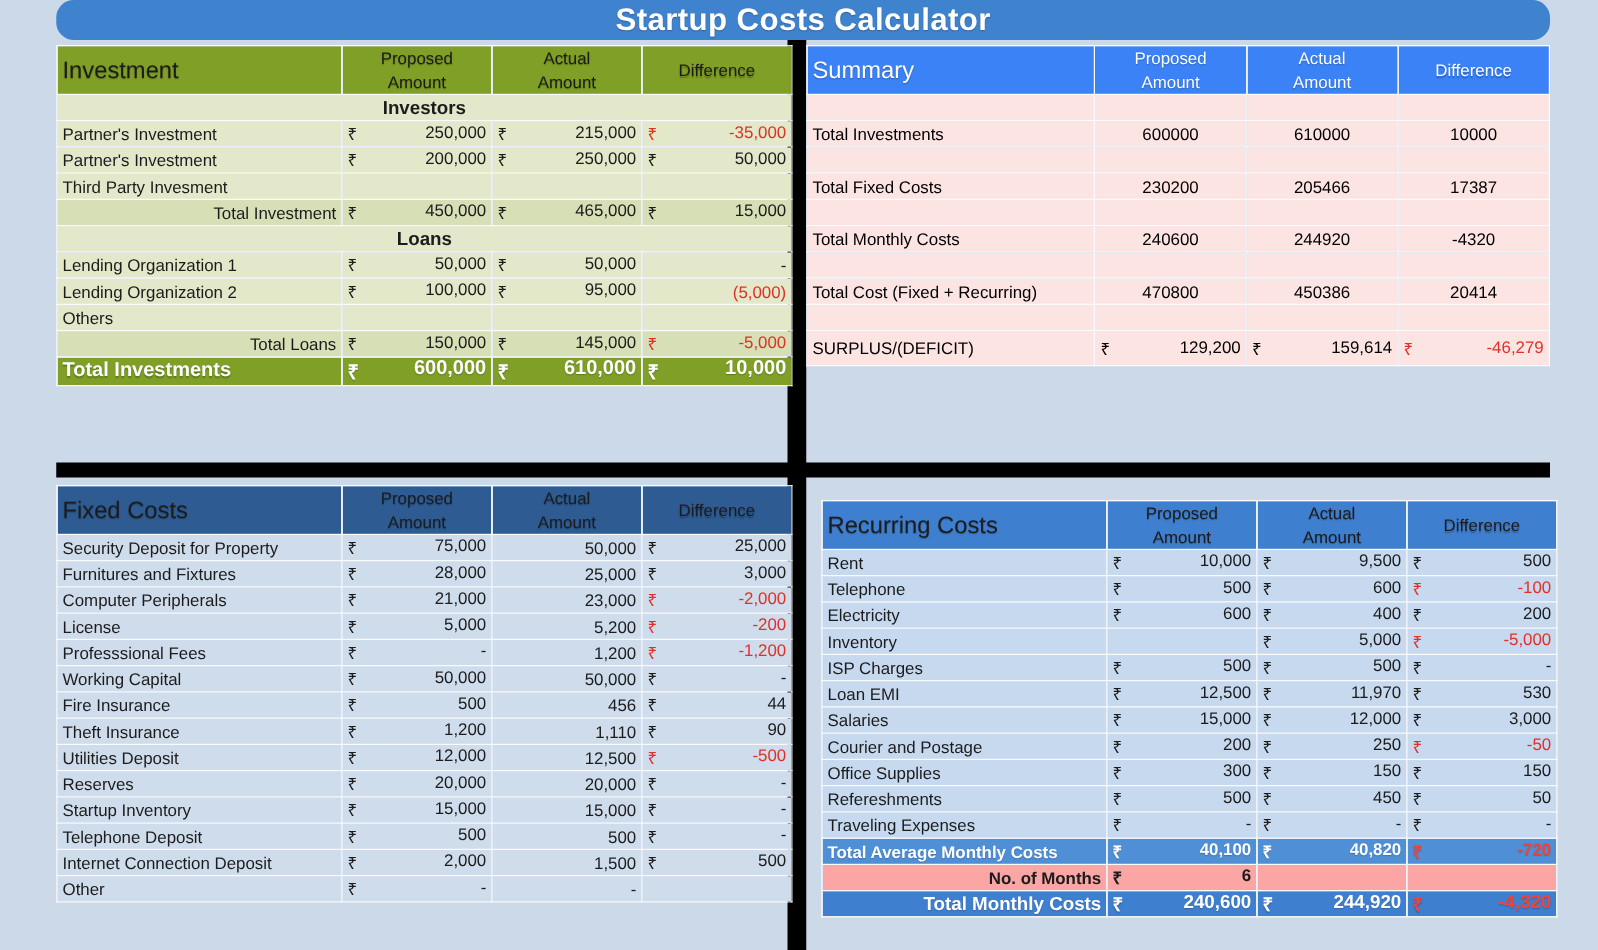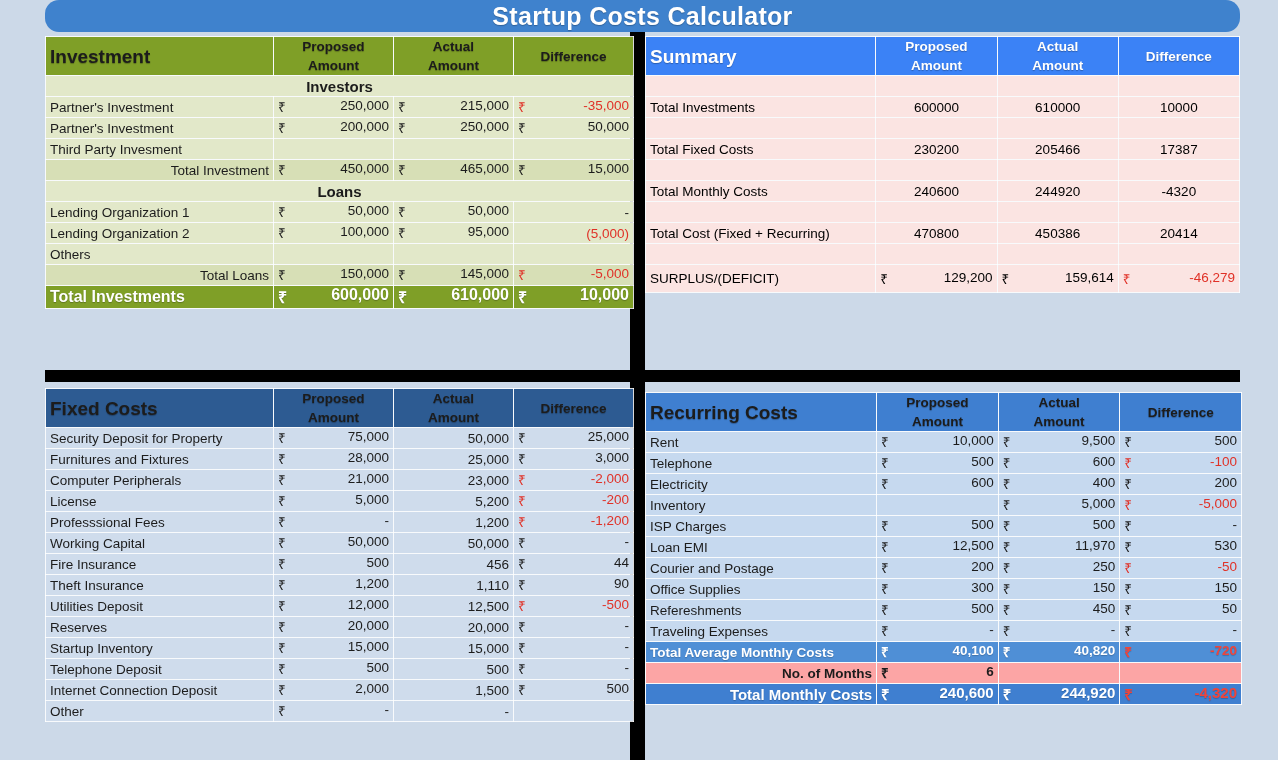--- a/index.html
+++ b/index.html
@@ -37,21 +37,21 @@
   .c-diff{ width:120px; }
 
   .cur{ display:inline-block; width:14px; text-align:left; }
   .num{ float:right; }
   .neg{ color:#e03127; }
   .right{ text-align:right; }
   .center{ text-align:center; }
 
   
   .hdr td{
-    font-weight:bold; font-size:17px; color:#ffffff; height:54px;
+    font-weight:normal; font-size:17px; color:#ffffff; height:54px;
     text-shadow:0 1px 1px rgba(0,0,0,.28);
     vertical-align:middle; line-height:19px;
     border:1px solid #ffffff;
   }
   .hdr td.c-label{ font-size:19px; }
   .hdr .stack{ display:block; text-align:center; }
 
   .green .hdr td{ background:#7f9f27; }
   .green td{ background:#e2e8c9; color:#1c1c1c; }
   .green .section td{ background:#e2e8c9; font-weight:bold; font-size:15px; text-align:center; }
@@ -387,21 +387,21 @@
             <td class="c-amt"><span class="cur">₹</span><span class="num">-</span></td>
             <td class="c-amt">
               <span class="num">-</span>
             </td>
             <td class="c-diff"></td>
           </tr>
         </tbody>
     </table>
   </div>
 
-  <div class="panel blue2" id="p-recur" style="left:645px; top:392px; width:597px;">
+  <div class="panel blue2" id="p-recur" style="left:645px; top:400px; width:597px;padding-left:12px;">
     <table class="grid">
         <colgroup>
           <col class="c-label">
           <col class="c-amt">
           <col class="c-amt">
           <col class="c-diff">
         </colgroup>
       <tbody id="recur-body">
           <tr class="hdr">
             <td class="c-label">Recurring Costs</td>
@@ -445,20 +445,26 @@
             <td class="c-amt"><span class="cur">₹</span><span class="num">500</span></td>
             <td class="c-diff"><span class="cur">₹</span><span class="num">-</span></td>
           </tr>
           <tr>
             <td class="c-label">Loan EMI</td>
             <td class="c-amt"><span class="cur">₹</span><span class="num">12,500</span></td>
             <td class="c-amt"><span class="cur">₹</span><span class="num">11,970</span></td>
             <td class="c-diff"><span class="cur">₹</span><span class="num">530</span></td>
           </tr>
           <tr>
+            <td class="c-label">Salaries</td>
+            <td class="c-amt"><span class="cur">₹</span><span class="num">15,000</span></td>
+            <td class="c-amt"><span class="cur">₹</span><span class="num">12,000</span></td>
+            <td class="c-diff"><span class="cur">₹</span><span class="num">3,000</span></td>
+          </tr>
+          <tr>
             <td class="c-label">Courier and Postage</td>
             <td class="c-amt"><span class="cur">₹</span><span class="num">200</span></td>
             <td class="c-amt"><span class="cur">₹</span><span class="num">250</span></td>
             <td class="c-diff neg"><span class="cur neg">₹</span><span class="num neg">-50</span></td>
           </tr>
           <tr>
             <td class="c-label">Office Supplies</td>
             <td class="c-amt"><span class="cur">₹</span><span class="num">300</span></td>
             <td class="c-amt"><span class="cur">₹</span><span class="num">150</span></td>
             <td class="c-diff"><span class="cur">₹</span><span class="num">150</span></td>

